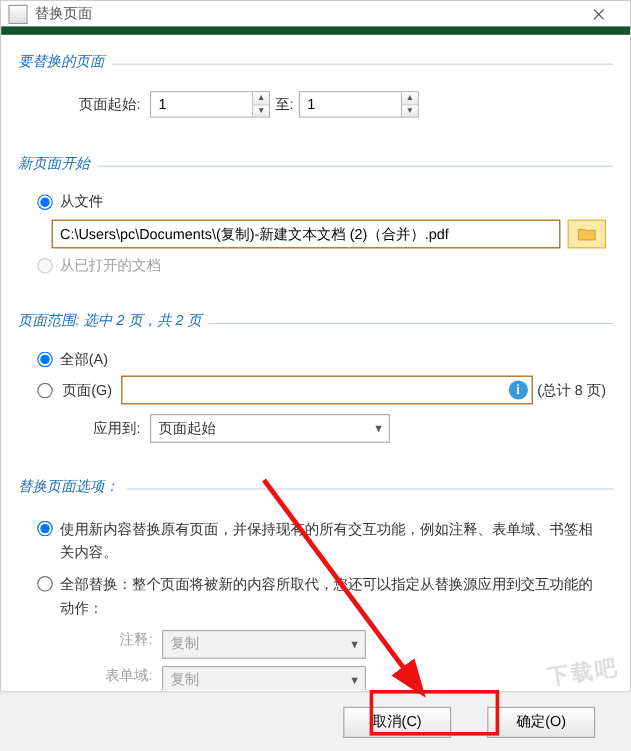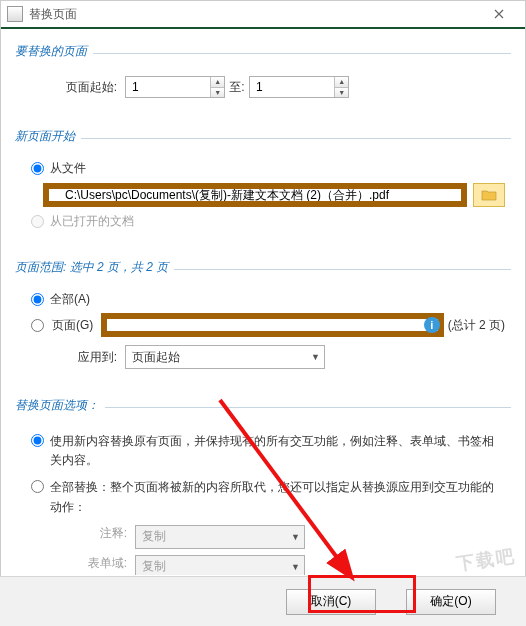--- a/index.html
+++ b/index.html
@@ -1,18 +1,18 @@
 <!DOCTYPE html>
 <html><head>
 <meta charset="utf-8">
 <style>
 * { box-sizing: border-box; margin: 0; padding: 0; }
 body { font-family: "Microsoft YaHei", "Segoe UI", sans-serif; font-size: 12px; background: #f0f0f0; color: #333; width: 526px; height: 626px; overflow: hidden; position: relative; }
 .window { background: #fff; width: 526px; height: 626px; border: 1px solid #ccc; box-shadow: 0 2px 10px rgba(0,0,0,0.3); }
-.titlebar { height: 28px; display: flex; align-items: center; padding: 0 6px; background: #fff; border-bottom: 2px solid #14532d; }
+.titlebar { height: 28px; display: flex; align-items: center; padding: 0 6px; background: #fff; border-bottom: 7px solid #14532d; }
 .titlebar-icon { width: 16px; height: 16px; background: linear-gradient(180deg,#fff,#ddd); border: 1px solid #999; margin-right: 6px; }
 .titlebar-title { flex: 1; color: #555; font-size: 12px; }
 .titlebar-close { width: 40px; height: 24px; display: flex; align-items: center; justify-content: center; color: #666; cursor: pointer; }
 .content { padding: 10px 14px 0 14px; height: calc(100% - 28px - 50px); overflow: hidden; }
 .group { margin-bottom: 10px; }
 .group-label { color: #1a6fb8; font-size: 12px; padding: 4px 0 6px 0; position: relative; }
 .group-label::after { content: ""; position: absolute; left: 0; right: 0; top: 50%; height: 1px; background: #c7d6e3; z-index: 0; }
 .group-label span { background: #fff; position: relative; z-index: 1; padding-right: 6px; font-style: italic; }
 .group-body { padding: 4px 6px 10px 6px; }
 .row { display: flex; align-items: center; margin: 6px 0; }
@@ -20,21 +20,21 @@
 .label-right.disabled { color: #a0a0a0; }
 .spinner { display: inline-flex; align-items: stretch; border: 1px solid #b0b0b0; background: #fff; height: 22px; width: 100px; }
 .spinner input { border: none; outline: none; padding: 0 6px; font-size: 12px; width: 100%; }
 .spinner .arrows { width: 16px; display: flex; flex-direction: column; border-left: 1px solid #c0c0c0; }
 .spinner .arrows div { flex: 1; display: flex; align-items: center; justify-content: center; font-size: 7px; color: #555; cursor: pointer; background: linear-gradient(#fff,#e8e8e8); }
 .spinner .arrows div:first-child { border-bottom: 1px solid #c0c0c0; }
 .sep { width: 24px; text-align: center; color: #333; }
 .radio-row { display: flex; align-items: center; margin: 5px 0 5px 10px; }
 .radio-row input[type=radio] { margin-right: 6px; }
 .radio-row.disabled { color: #a0a0a0; }
-.text-input { height: 24px; border: 6px solid #a16207; padding: 0 16px; font-size: 12px; background: #fff; outline: none; }
+.text-input { height: 24px; border: 1px solid #a16207; padding: 0 6px; font-size: 12px; background: #fff; outline: none; }
 .text-input.wide { flex: 1; }
 .file-row { display: flex; align-items: center; margin: 6px 0 6px 22px; gap: 6px; }
 .file-btn { width: 32px; height: 24px; background: #ffe9a8; border: 1px solid #d9b84a; display: flex; align-items: center; justify-content: center; cursor: pointer; }
 .info-icon { width: 16px; height: 16px; border-radius: 50%; background: #3a9bdc; color: #fff; display: inline-flex; align-items: center; justify-content: center; font-size: 11px; font-weight: bold; margin-left: -20px; position: relative; }
 .page-row { display: flex; align-items: center; margin: 5px 0 5px 10px; gap: 8px; }
 .page-row .text-input { flex: 1; }
 .total { color: #333; white-space: nowrap; }
 .applyto-row { display: flex; align-items: center; margin: 8px 0 4px 10px; }
 .dropdown { height: 24px; border: 1px solid #b0b0b0; background: #fff; display: flex; align-items: center; padding: 0 6px; position: relative; width: 200px; cursor: pointer; }
 .dropdown .dd-arrow { position: absolute; right: 4px; top: 50%; transform: translateY(-50%); font-size: 9px; color: #555; }
@@ -118,21 +118,21 @@
           <input type="radio" name="rng" checked="" style="">
           <span>全部(A)</span>
         </div>
         <div class="page-row">
           <input type="radio" name="rng" style="">
           <span>页面(G)</span>
           <div style="flex:1; position:relative; display:flex; align-items:center;">
             <input class="text-input" style="width: 100%; padding-right: 22px;" type="text">
             <span class="info-icon">i</span>
           </div>
-          <span class="total">(总计 2 页)</span>
+          <span class="total">(总计 8 页)</span>
         </div>
         <div class="applyto-row">
           <div class="label-right">应用到:</div>
           <div class="dropdown">
             <span>页面起始</span>
             <span class="dd-arrow">▼</span>
           </div>
         </div>
       </div>
     </div>

